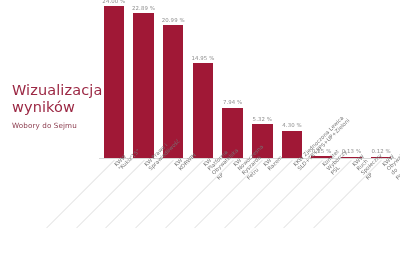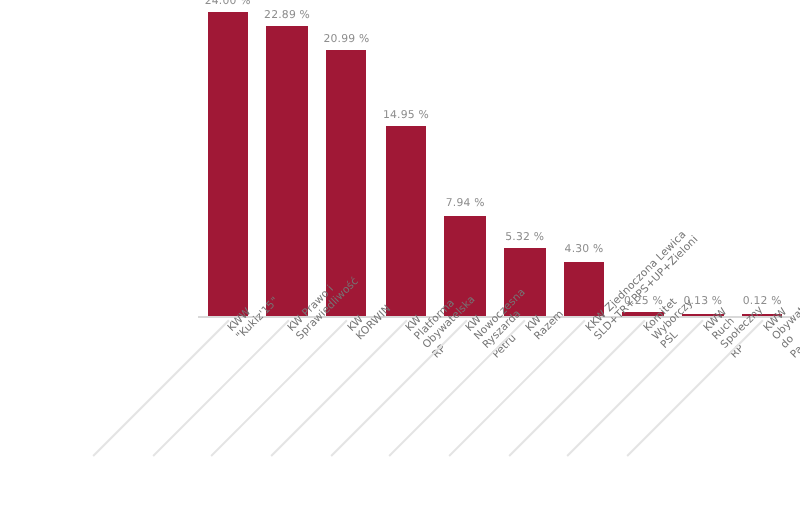--- a/index.html
+++ b/index.html
@@ -119,20 +119,23 @@
     direction: rtl;
   }
   .cat-label > span { direction: ltr; display: inline-block; }
 </style>
 </head>
 <body>
 
 <div id="stage">
 
   <div id="title-block">
+    <div id="chart-title">Wizualizacja
+wyników</div>
+    <div id="chart-subtitle">Wobory do Sejmu</div>
   </div>
 
   <div id="plot">
     <div id="bars">
         <div class="bar-slot" style="left: 0px; width: 29.7px;">
           <div class="bar" title="KWW &quot;Kukiz'15&quot; — 24.00 %" style="height: 152px; background: rgb(160, 24, 54);"></div>
           <div class="bar-value" style="bottom: 154.5px; width: 29.7px;">24.00 %</div>
         </div>
         <div class="bar-slot" style="left: 29.7px; width: 29.7px;">
           <div class="bar" title="KW Prawo i Sprawiedliwość — 22.89 %" style="height: 144.97px; background: rgb(160, 24, 54);"></div>

